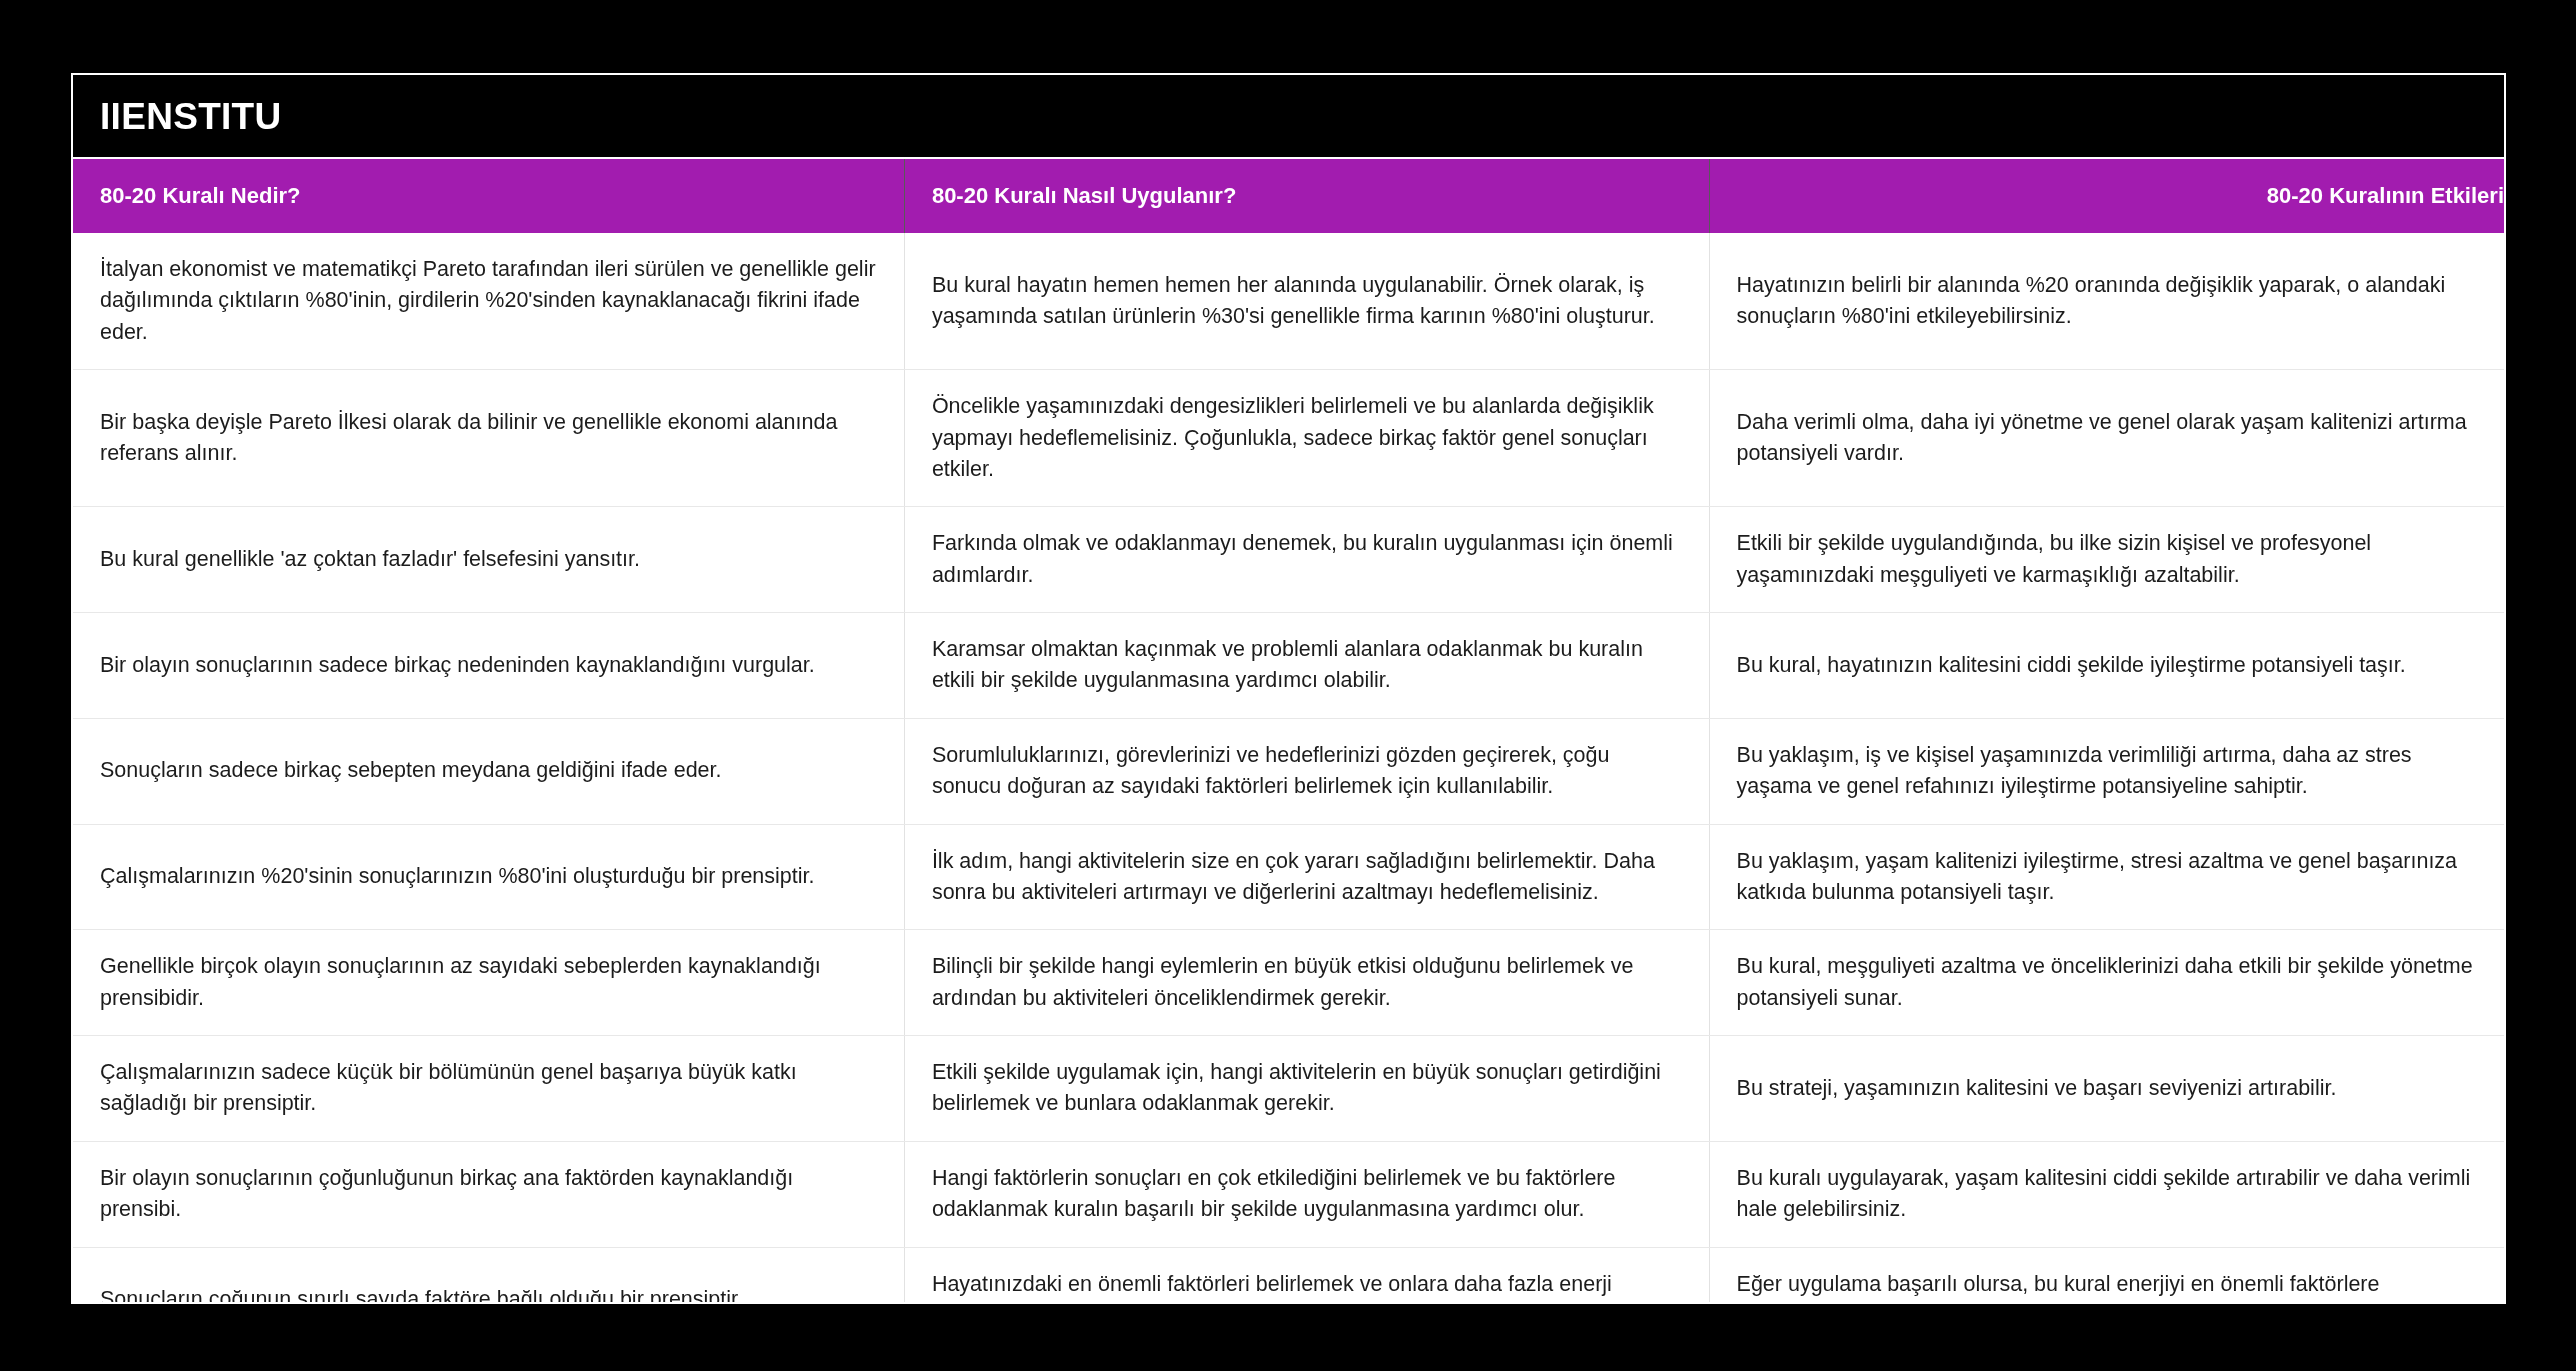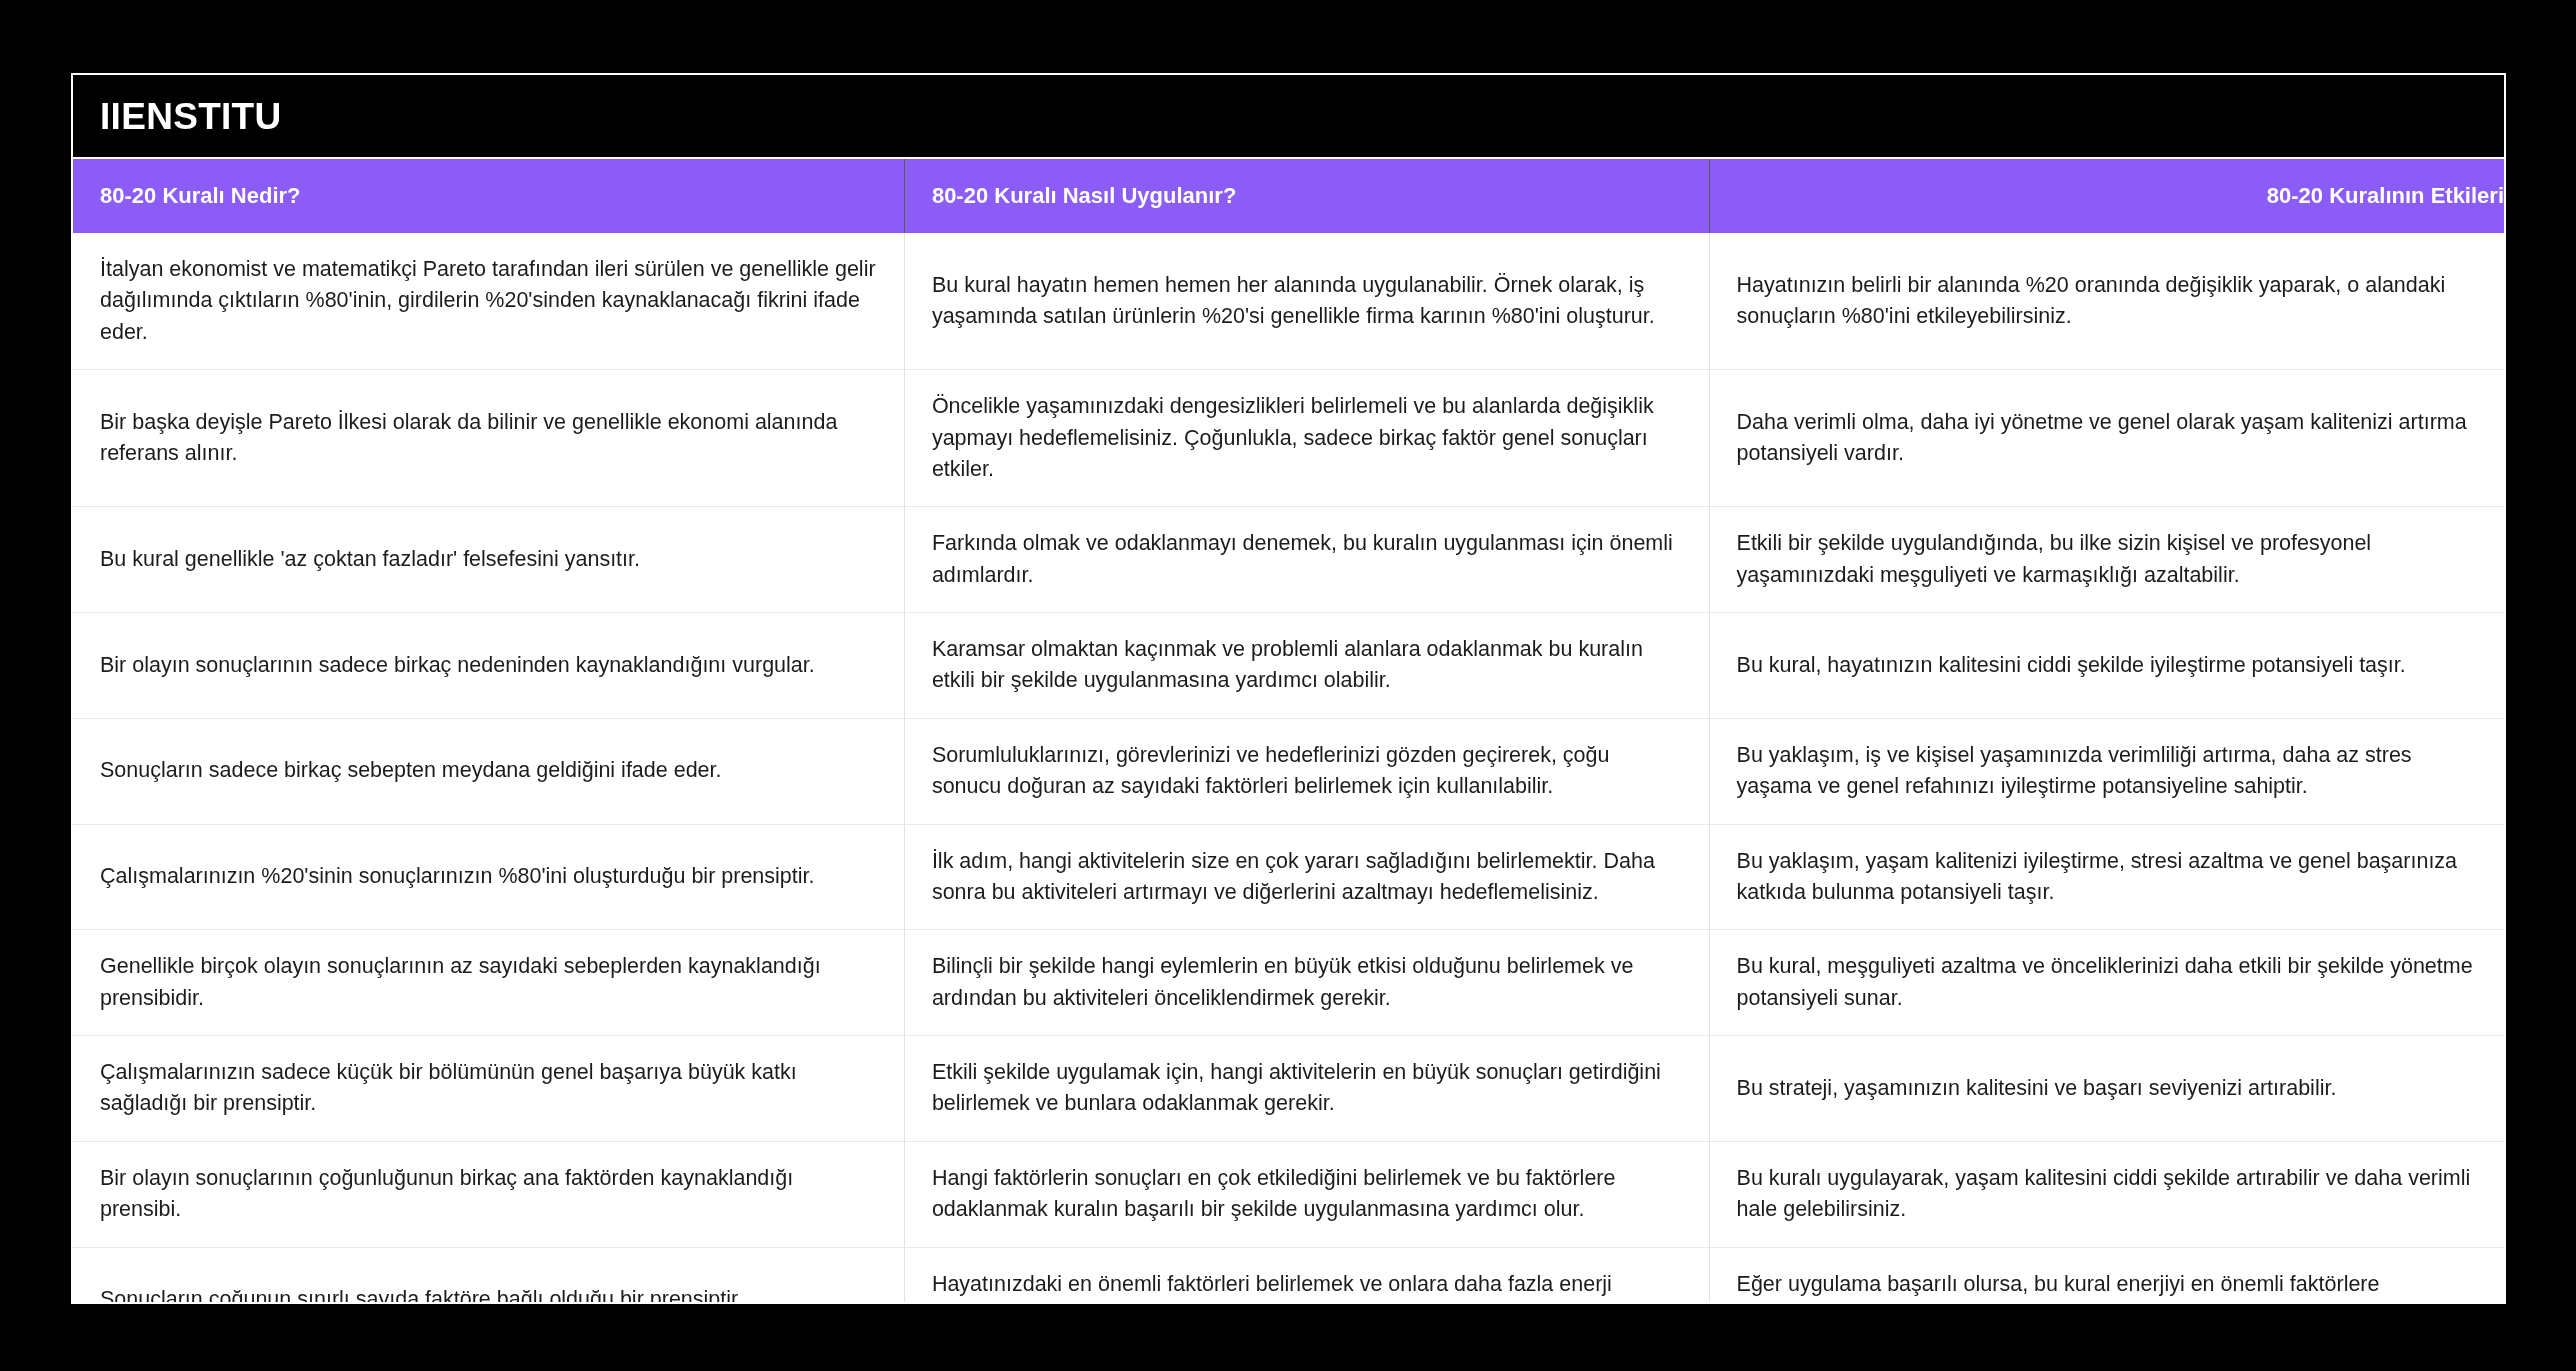--- a/index.html
+++ b/index.html
@@ -55,21 +55,21 @@
     background: #000000;
     height: 74px;
   }
   .head-cell {
     color: #ffffff;
     font-size: 22px;
     font-weight: bold;
     text-align: left;
     padding: 0 0 0 27px;
     vertical-align: middle;
-    background: #8b5cf6;
+    background: #a21caf;
     border-right: 1.9px solid #5a5a5a;
   }
   .head-cell.last { border-right: none; text-align: right; }
 
   
   .body-row {
     background: #ffffff;
     margin-top: 8px;
   }
   .body-cell {
@@ -111,21 +111,21 @@
       <tr class="head-row">
         <th class="head-cell">80-20 Kuralı Nedir?</th>
         <th class="head-cell">80-20 Kuralı Nasıl Uygulanır?</th>
         <th class="head-cell last">80-20 Kuralının Etkileri</th>
       </tr>
     </thead>
     <tbody>
 
       <tr class="body-row">
         <td class="body-cell">İtalyan ekonomist ve matematikçi Pareto tarafından ileri sürülen ve genellikle gelir dağılımında çıktıların %80'inin, girdilerin %20'sinden kaynaklanacağı fikrini ifade eder.</td>
-        <td class="body-cell">Bu kural hayatın hemen hemen her alanında uygulanabilir. Örnek olarak, iş yaşamında satılan ürünlerin %20'si genellikle firma karının %80'ini oluşturur.</td>
+        <td class="body-cell">Bu kural hayatın hemen hemen her alanında uygulanabilir. Örnek olarak, iş yaşamında satılan ürünlerin %30'si genellikle firma karının %80'ini oluşturur.</td>
         <td class="body-cell last">Hayatınızın belirli bir alanında %20 oranında değişiklik yaparak, o alandaki sonuçların %80'ini etkileyebilirsiniz.</td>
       </tr>
 
       <tr class="body-row">
         <td class="body-cell">Bir başka deyişle Pareto İlkesi olarak da bilinir ve genellikle ekonomi alanında referans alınır.</td>
         <td class="body-cell">Öncelikle yaşamınızdaki dengesizlikleri belirlemeli ve bu alanlarda değişiklik yapmayı hedeflemelisiniz. Çoğunlukla, sadece birkaç faktör genel sonuçları etkiler.</td>
         <td class="body-cell last">Daha verimli olma, daha iyi yönetme ve genel olarak yaşam kalitenizi artırma potansiyeli vardır.</td>
       </tr>
 
       <tr class="body-row">

